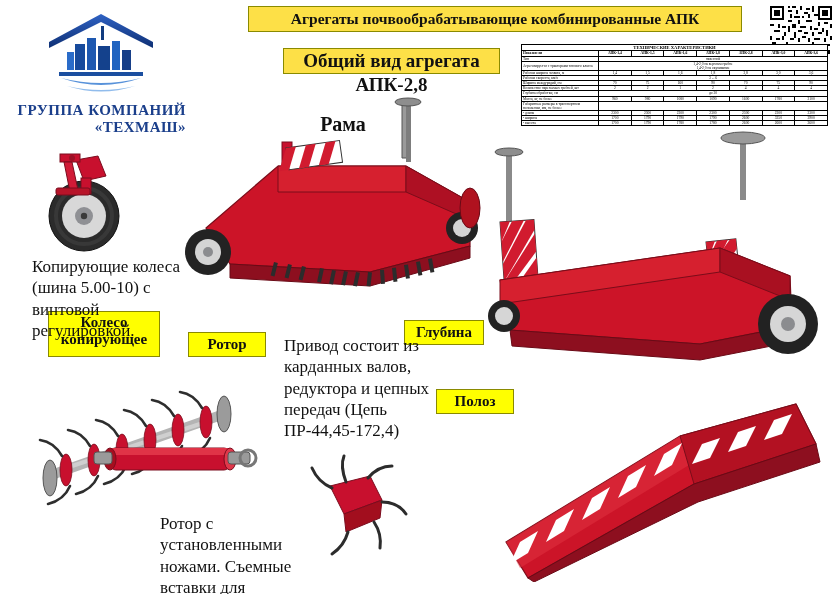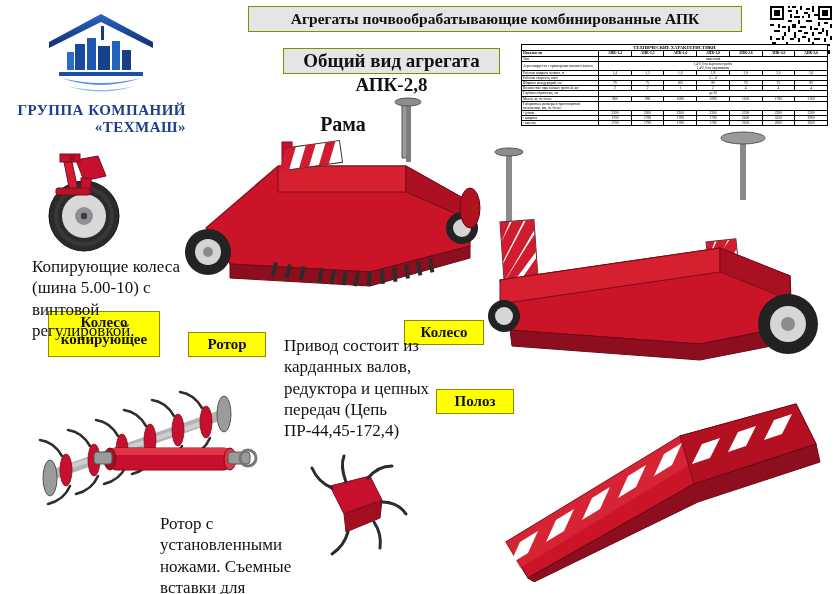--- a/index.html
+++ b/index.html
@@ -13,21 +13,21 @@
   .page{position:absolute;left:0;top:0;width:840px;height:594px;}
 
   
   .logo{position:absolute;left:16px;top:8px;width:170px;height:140px;text-align:right;}
   .logo-mark{position:relative;width:120px;height:92px;margin:0 auto;}
   .logo-text1{font-family:"Liberation Serif",serif;font-weight:bold;font-size:15px;color:#1b3f8b;letter-spacing:.5px;margin-top:2px;}
   .logo-text2{font-family:"Liberation Serif",serif;font-weight:bold;font-size:15px;color:#1b3f8b;letter-spacing:.5px;}
 
   
   .titlebar{
-    position:absolute;background:#e5e5e5;border:1px solid #8a8a00;
+    position:absolute;background:#fde047;border:1px solid #8a8a00;
     font-weight:bold;color:#111;text-align:center;
     font-family:"Liberation Serif",serif;
   }
   #main-title{left:248px;top:6px;width:492px;height:24px;line-height:24px;font-size:15.5px;}
   #sub-title{left:283px;top:48px;width:215px;height:24px;line-height:24px;font-size:19px;}
 
   
   .label-box{
     position:absolute;background:#ffff00;border:1px solid #8a8a00;
     font-weight:bold;font-size:15px;color:#111;text-align:center;
@@ -472,20 +472,20 @@
       <path d="M222 52 l18 -6 l-10 20 l-18 6 Z" fill="#ffffff"></path>
       <path d="M258 40 l18 -6 l-10 20 l-18 6 Z" fill="#ffffff"></path>
       <path d="M294 28 l18 -6 l-10 20 l-18 6 Z" fill="#ffffff"></path>
     </g>
     <path d="M48 186 L214 92 L336 52 L340 70 L218 110 L54 190 Z" fill="#8d0f1f" stroke="#6a0a16"></path>
   </svg>
 
   <div class="label-box" id="lbl-rama">Рама</div>
   <div class="label-box" id="lbl-koleso">Колесо копирующее</div>
   <div class="label-box" id="lbl-rotor">Ротор</div>
-  <div class="label-box" id="lbl-privod">Колесо</div>
+  <div class="label-box" id="lbl-privod">Глубина</div>
   <div class="label-box" id="lbl-poloz">Полоз</div>
 
   <div class="txt" id="txt-wheels">Копирующие колеса (шина 5.00-10) с винтовой регулировкой.</div>
   <div class="txt" id="txt-privod">Привод состоит из карданных валов, редуктора и цепных передач (Цепь ПР-44,45-172,4)</div>
   <div class="txt" id="txt-rotor">Ротор с установленными ножами. Съемные вставки для послевсходового окучивания Ножи изготовлены из рессорной стали.</div>
 
 </div>
 
 </body></html>

